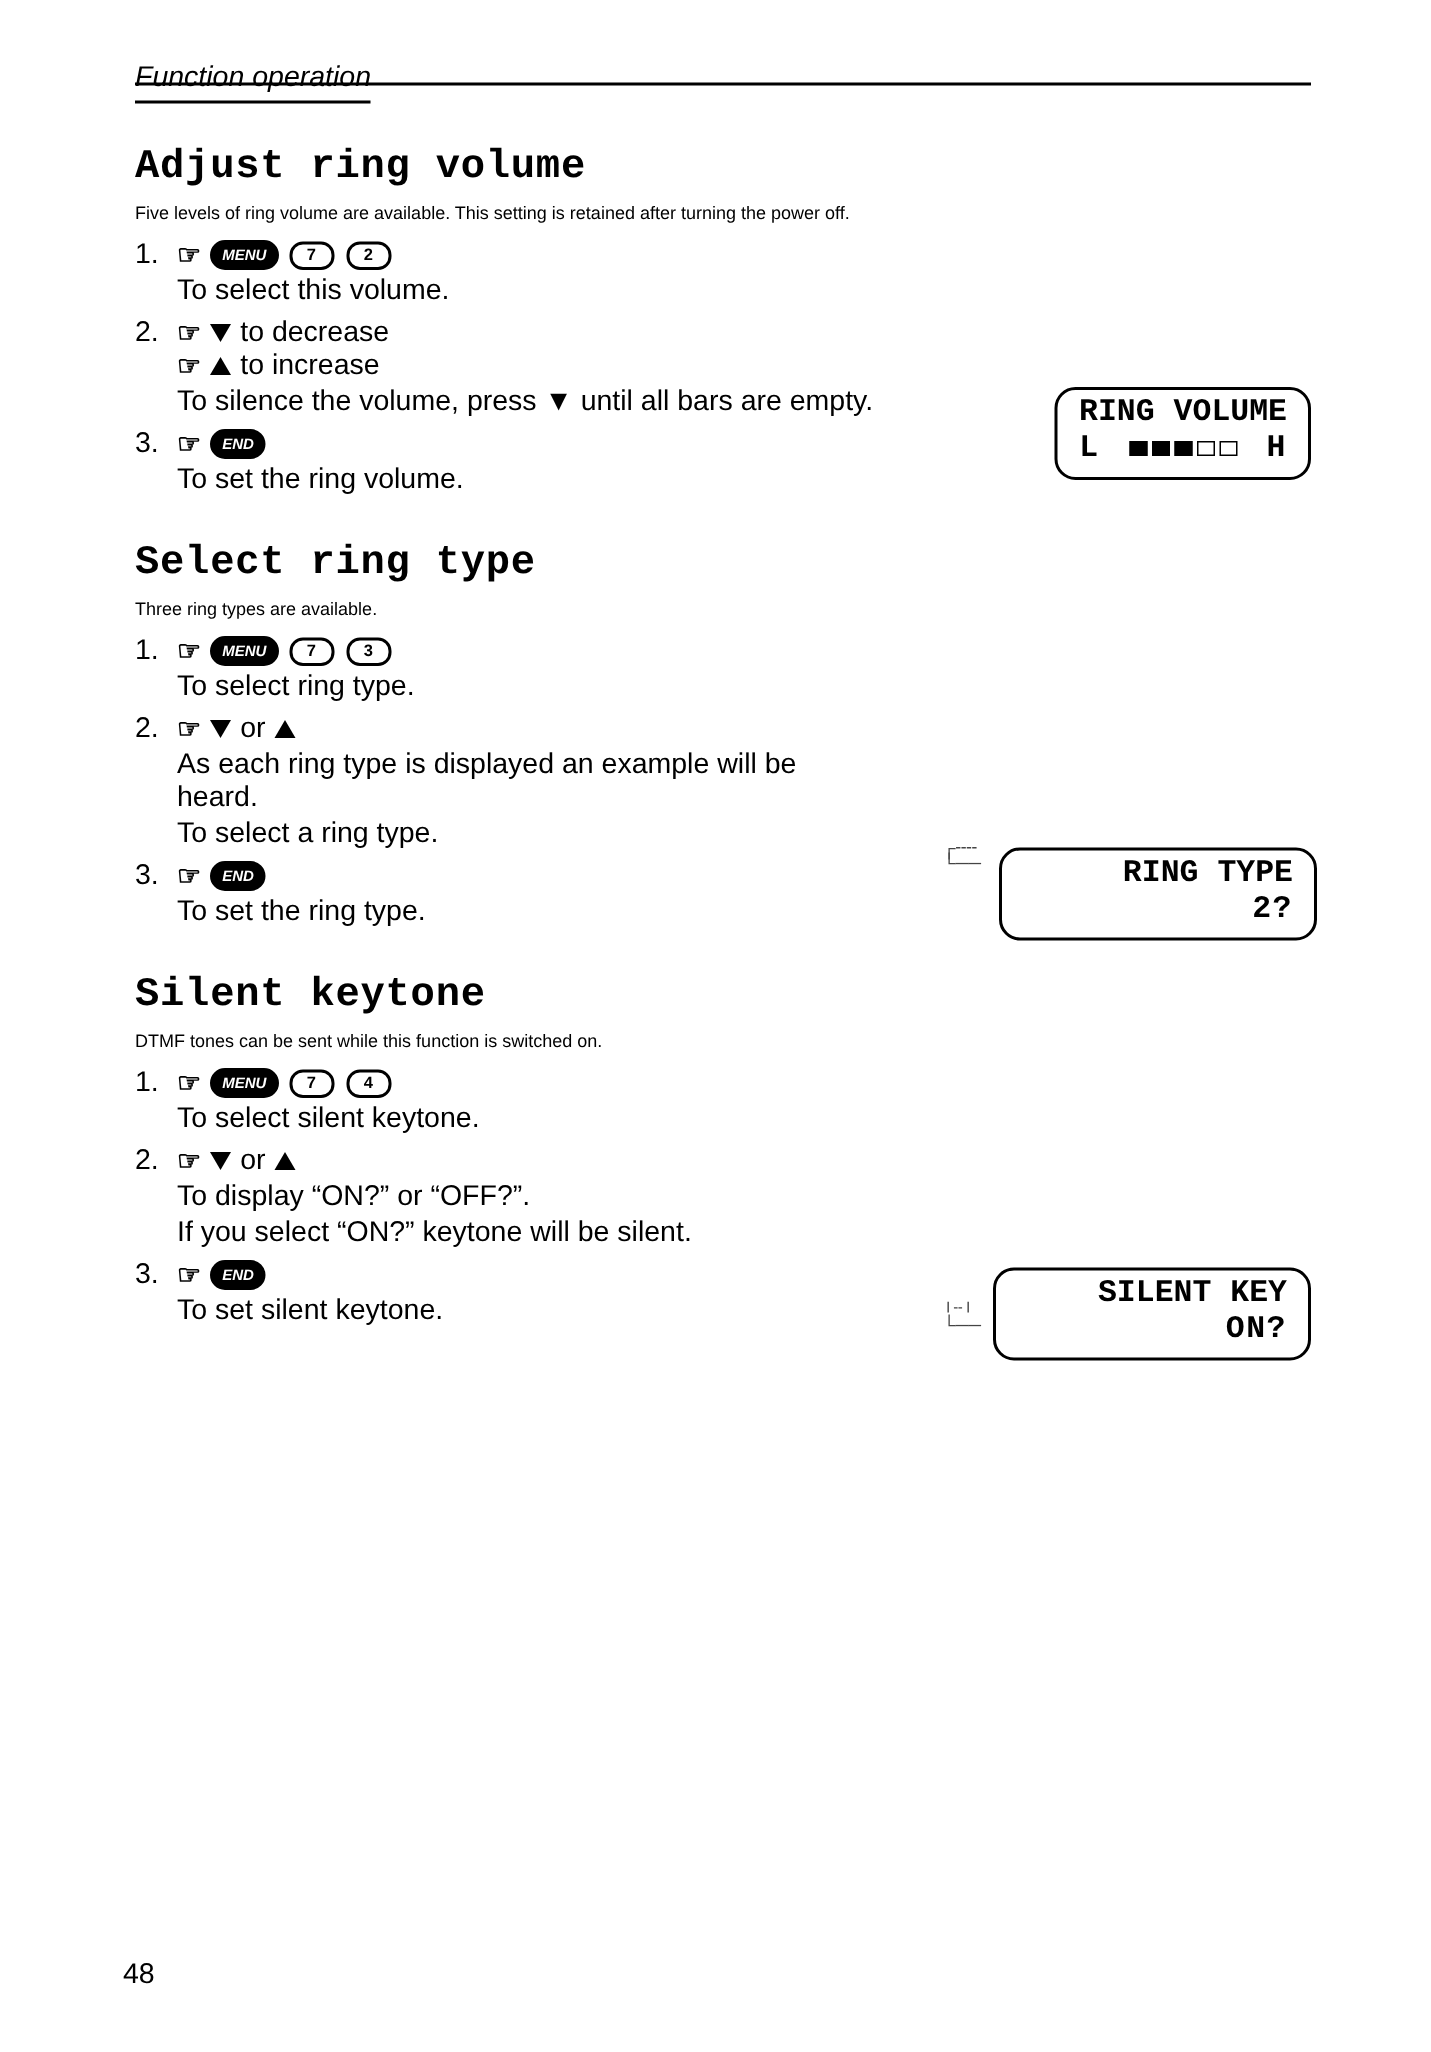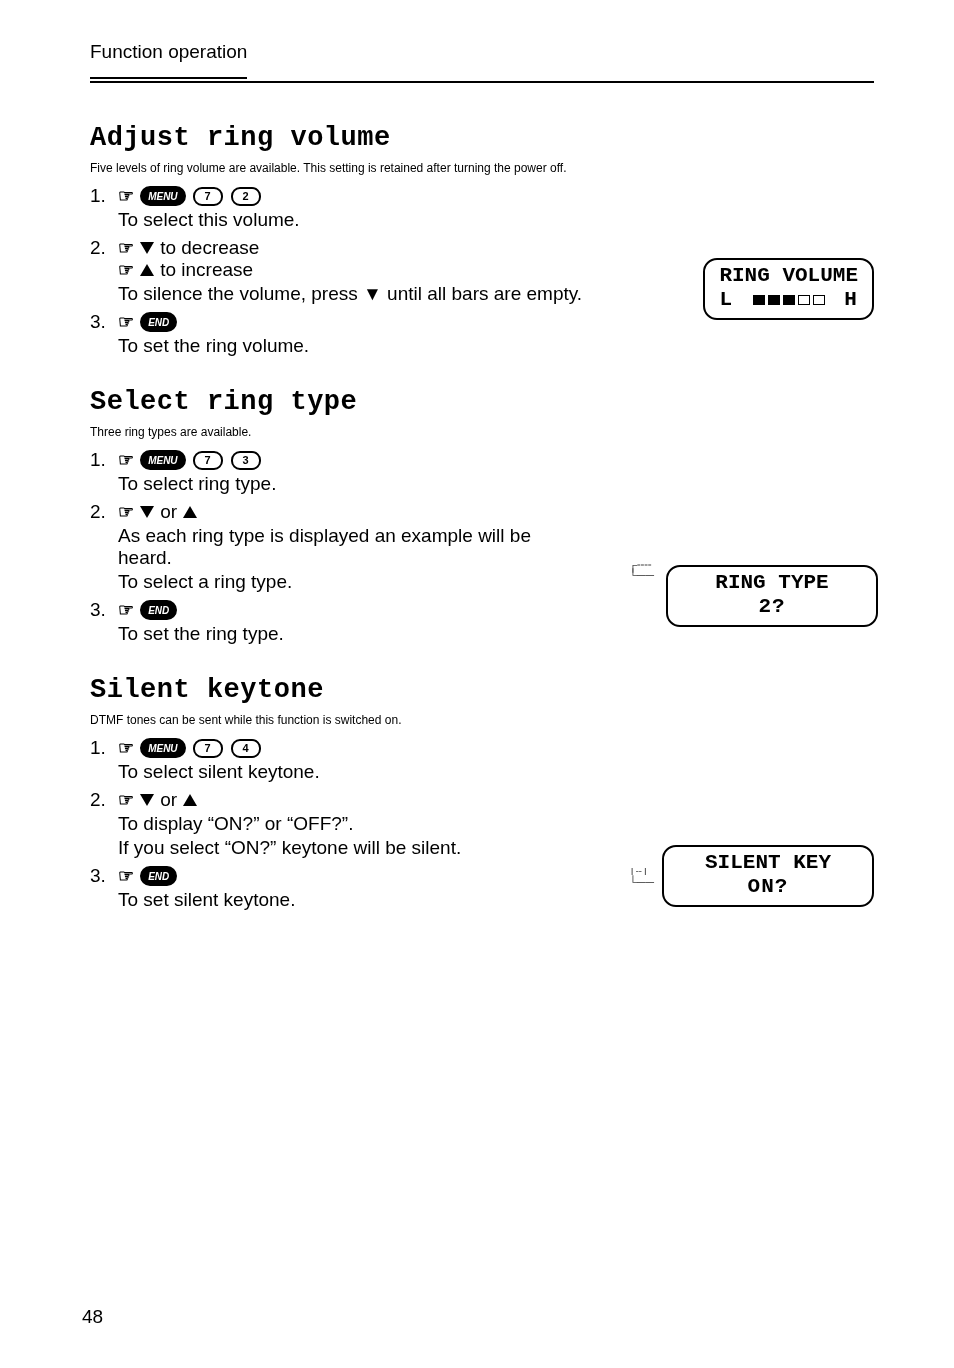--- a/index.html
+++ b/index.html
@@ -10,24 +10,25 @@
     font-family: Arial, Helvetica, sans-serif;
     font-size: 20px;
     width: 954px;
   }
   .page {
     padding: 40px 80px 40px 90px;
     position: relative;
     min-height: 1288px;
   }
   .running-head {
+    font-style: italic;
     font-size: 19px;
     border-bottom: 2px solid #000;
-    padding-bottom: 14px;
-    margin-bottom: 44px;
+    padding-bottom: 4px;
+    margin-bottom: 28px;
     display: inline-block;
   }
   .running-underline {
     border-bottom: 2px solid #000;
     margin-top: -42px;
     margin-bottom: 40px;
     height: 0;
   }
   h2.section {
     font-family: Liberation Mono, monospace;
@@ -128,21 +129,21 @@
 
   
   .lcd {
     position: absolute;
     border: 2.5px solid #000;
     border-radius: 14px;
     padding: 4px 14px 6px 14px;
     font-family: "Courier New", monospace;
     font-weight: bold;
     font-size: 21px;
-    text-align: center;
+    text-align: right;
     background: #fff;
     line-height: 1.15;
   }
   .lcd .row2 { letter-spacing: 1px; }
   .bars {
     display:inline-flex;
     gap:3px;
     vertical-align:middle;
     margin: 0 6px;
   }

